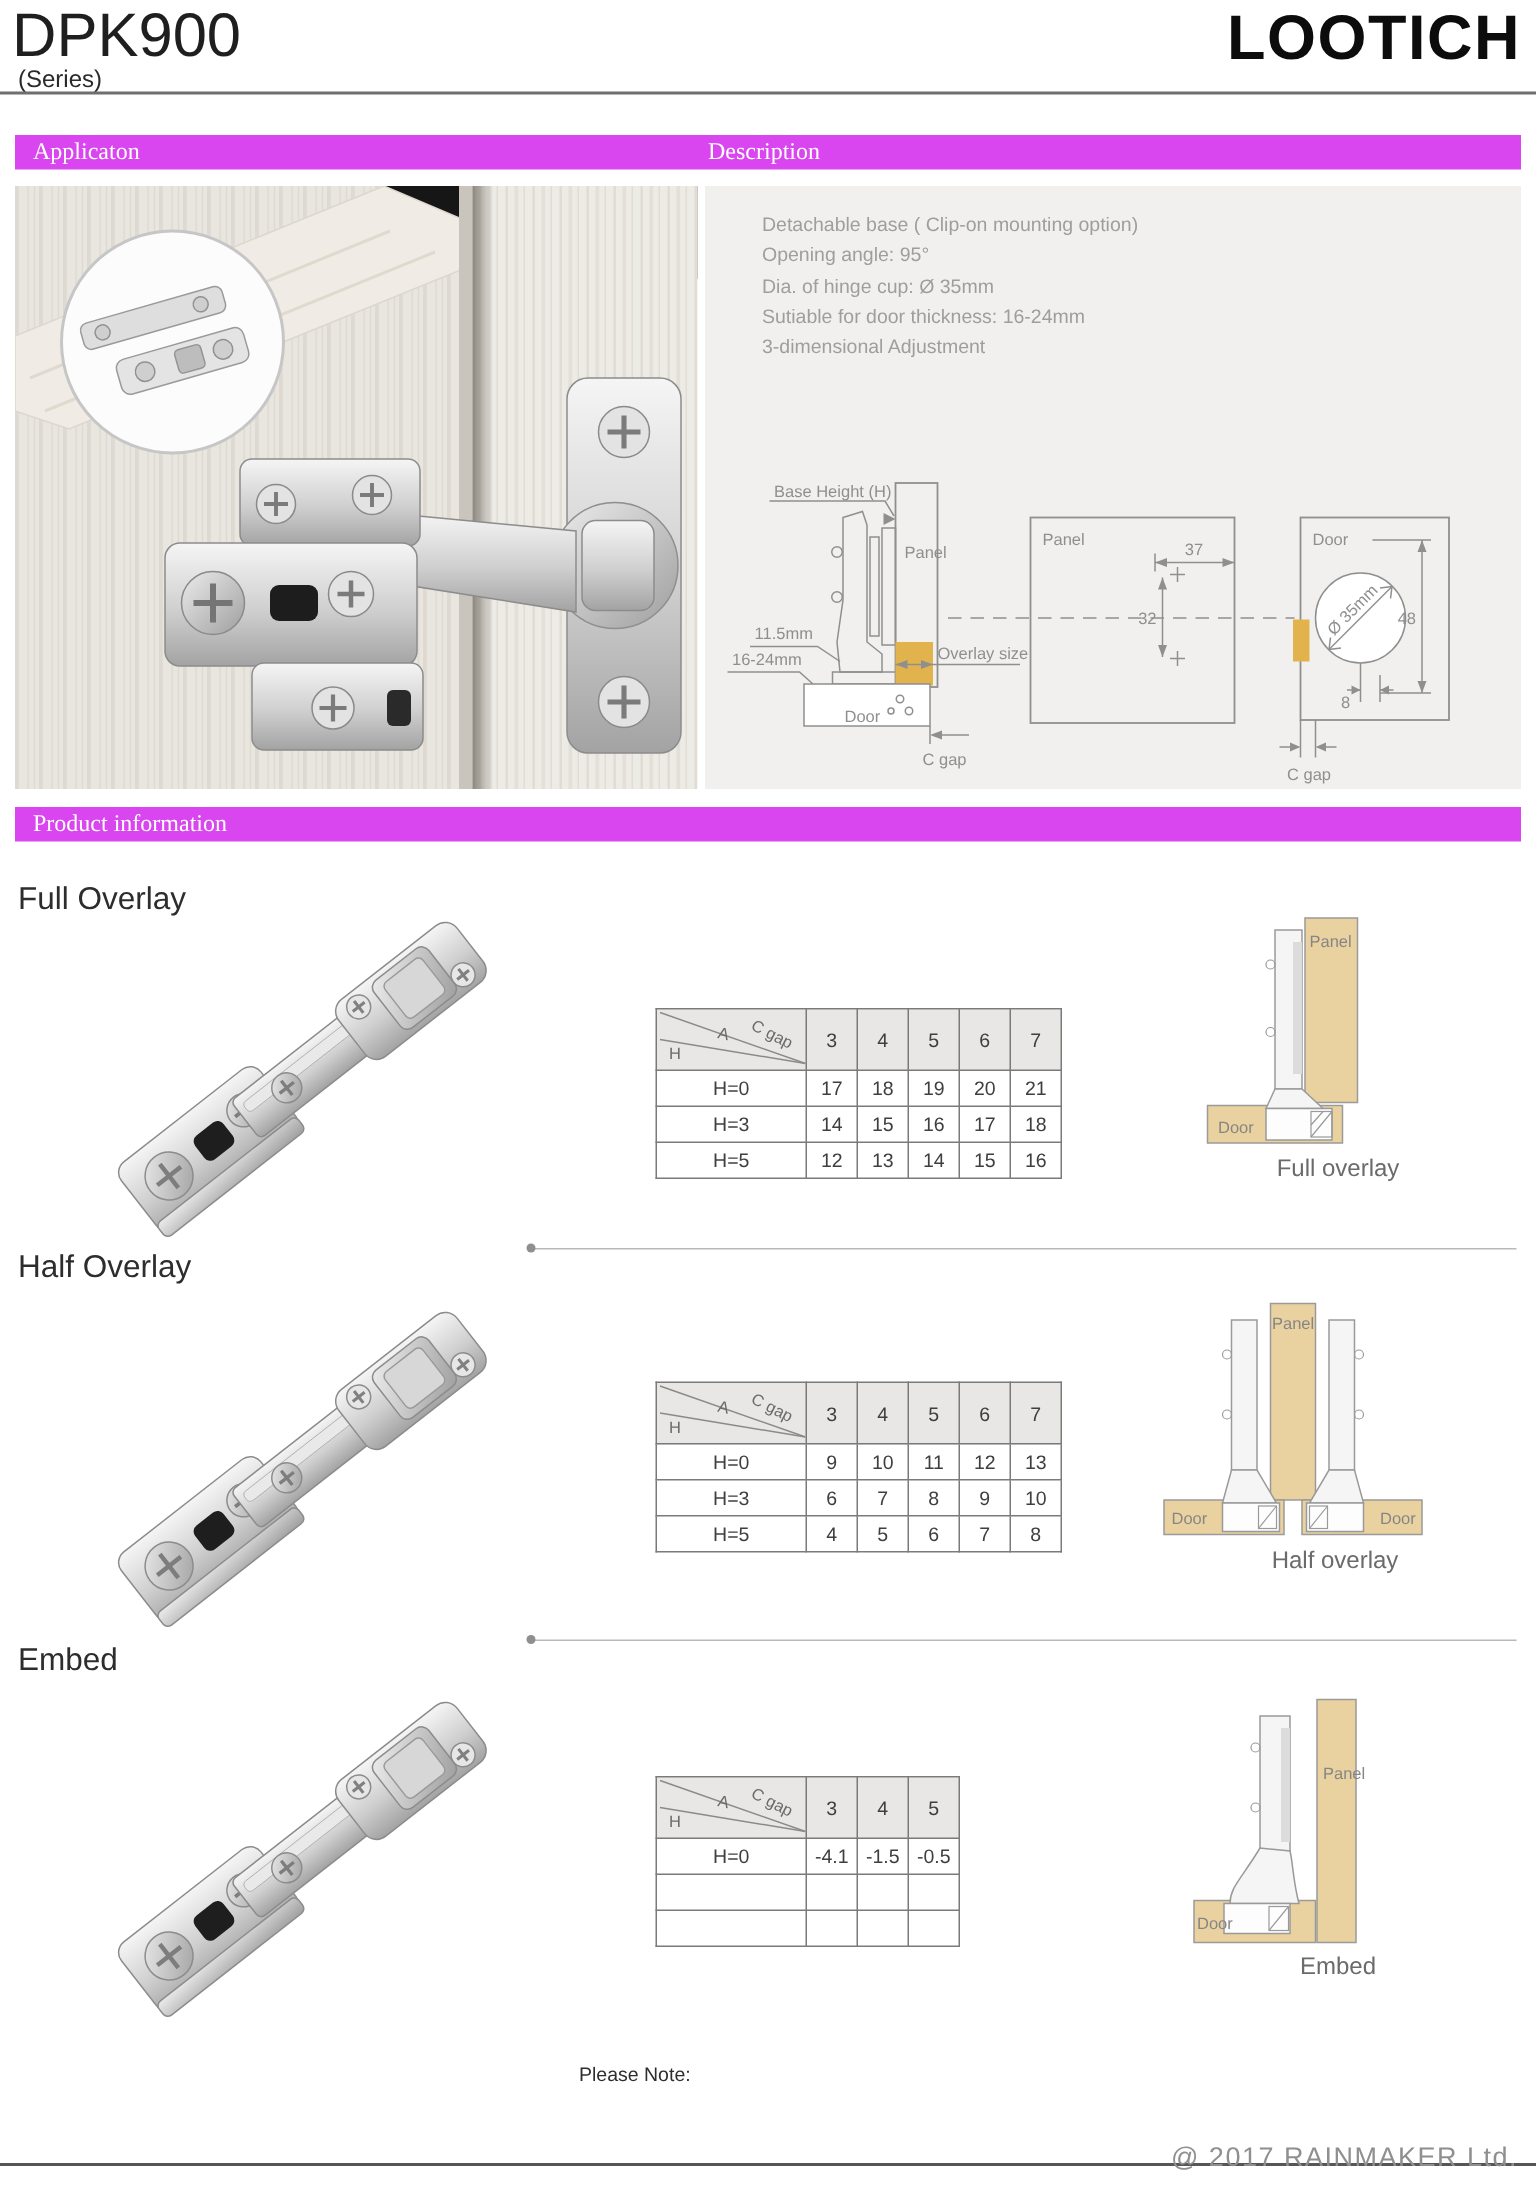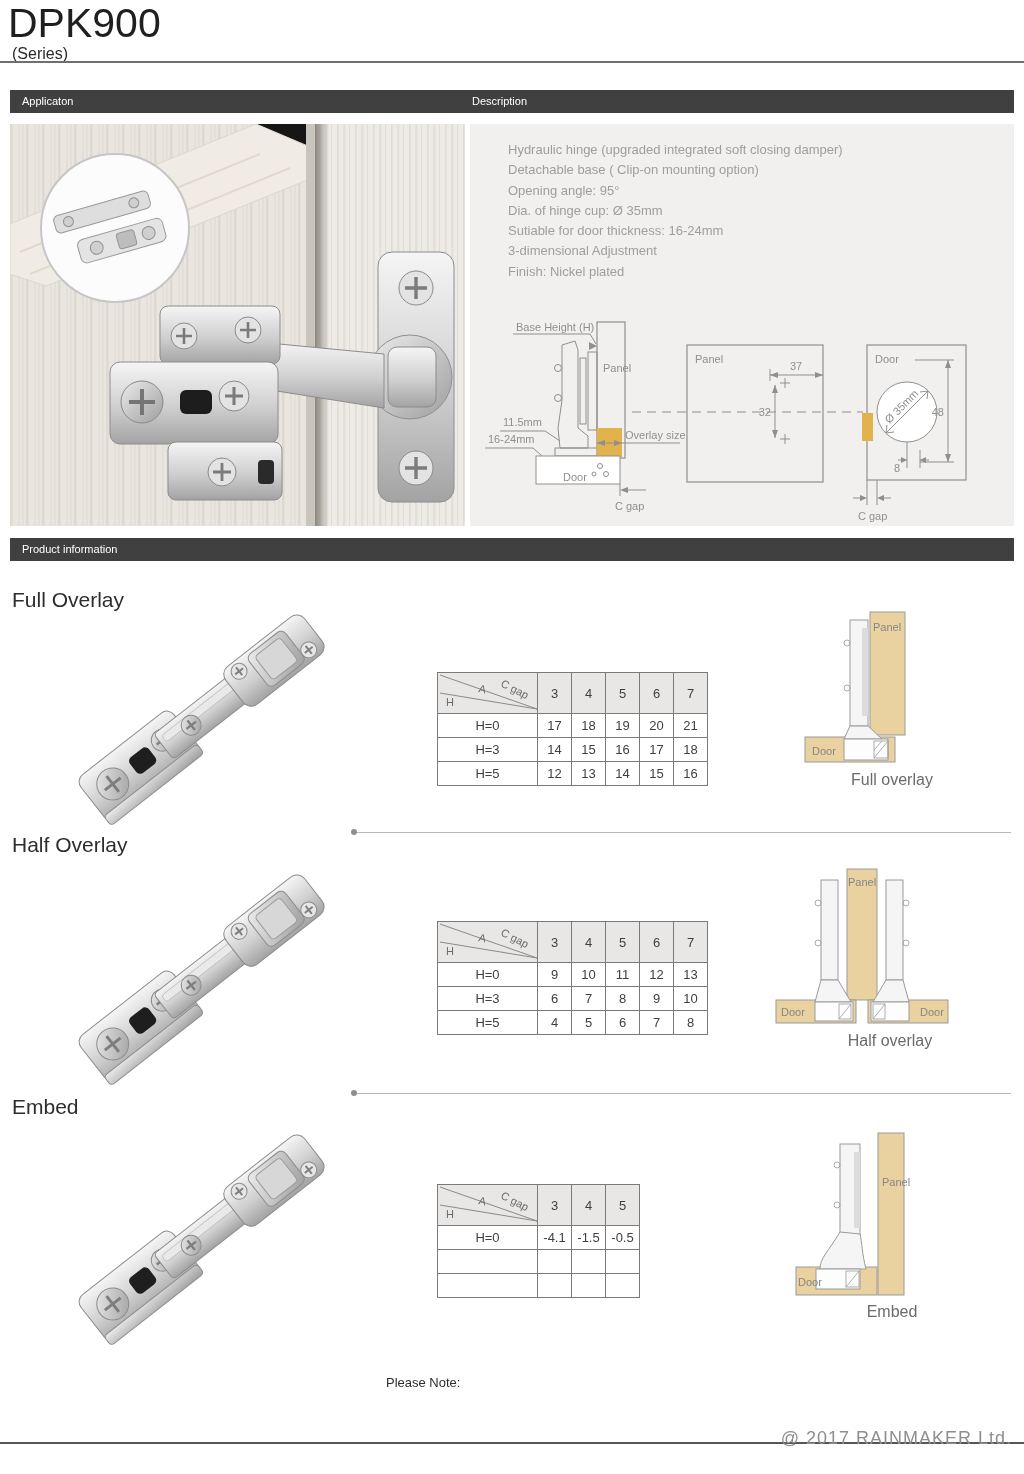--- a/index.html
+++ b/index.html
@@ -3,22 +3,22 @@
 <meta charset="utf-8">
 <style>
   html,body{margin:0;padding:0;background:#ffffff;}
   .page{position:relative;width:1024px;height:1474px;background:#fff;
         font-family:"Liberation Sans",sans-serif;overflow:hidden;}
   .abs{position:absolute;}
   .series-code{left:8px;top:0px;font-size:41px;color:#1f1f1f;letter-spacing:0;}
   .series-label{left:12px;top:45px;font-size:16px;color:#2a2a2a;}
   .brand{right:10px;top:1px;font-size:42px;font-weight:700;color:#0c0c0c;letter-spacing:1px;}
   .toprule{left:0;top:61px;width:1024px;height:2px;background:#6f6f6f;}
-  .graybar{left:10px;width:1004px;height:23px;background:#404040;color:#fff;
-           font-size:11px;line-height:23px;}
+  .graybar{left:10px;width:1004px;height:23px;background:#d946ef;color:#fff;
+           font-size:16px;line-height:23px;font-family:Liberation Serif, serif;}
   .bar1{top:90px;} .bar2{top:538px;}
   .bar-label-app{position:absolute;left:12px;top:0;}
   .bar-label-desc{position:absolute;left:462px;top:0;}
   .bar-label-pi{position:absolute;left:12px;top:0;}
   .descpanel{left:470px;top:124px;width:544px;height:402px;background:#f1f0ee;}
   .desclines{position:absolute;left:38px;top:16px;font-size:13px;line-height:20.3px;color:#9e9e9e;}
   .heading{left:12px;font-size:21px;color:#2d2d2d;}
   .legend{left:386px;top:570px;font-size:13.5px;line-height:21.5px;color:#3c3c3c;}
   .divline{left:355px;width:656px;height:1px;background:#b9b9b9;}
   .divdot{left:351px;width:6px;height:6px;border-radius:50%;background:#8f8f8f;}
@@ -97,20 +97,21 @@
         <path d="M124,120 h12 M130,114 v12" stroke="#7d7d7d" stroke-width="2.2" fill="none"></path>
       </g>
     </g>
   </defs>
 </svg>
 
 <div class="page">
 
   <div class="abs series-code">DPK900</div>
   <div class="abs series-label">(Series)</div>
+  <div class="abs brand">LOOTICH</div>
   <div class="abs toprule"></div>
 
   <div class="abs graybar bar1">
     <span class="bar-label-app">Applicaton</span>
     <span class="bar-label-desc">Description</span>
   </div>
 
   <svg class="abs" style="left:10px;top:124px;" width="455" height="402" viewBox="0 0 455 402">
     <rect width="455" height="402" fill="url(#woodWall)"></rect>
     <polygon points="246,0 455,0 455,62 305,26" fill="#161616"></polygon>
@@ -154,27 +155,25 @@
         <rect x="64" y="106" width="88" height="24" rx="6" fill="#e4e4e4" stroke="#9a9a9a"></rect>
         <circle cx="82" cy="118" r="6.5" fill="#cfcfcf" stroke="#919191"></circle>
         <circle cx="136" cy="118" r="6.5" fill="#cfcfcf" stroke="#919191"></circle>
         <rect x="104" y="110" width="18" height="16" rx="3" fill="#bdbdbd" stroke="#949494"></rect>
       </g>
     </g>
   </svg>
 
   <div class="abs descpanel">
     <div class="desclines">
-      <div>Hydraulic hinge (upgraded integrated soft closing damper)</div>
       <div>Detachable base ( Clip-on mounting option)</div>
       <div>Opening angle: 95°</div>
       <div>Dia. of hinge cup: Ø 35mm</div>
       <div>Sutiable for door thickness: 16-24mm</div>
       <div>3-dimensional Adjustment</div>
-      <div>Finish: Nickel plated</div>
     </div>
   </div>
 
   <svg class="abs dgm" style="left:470px;top:300px;" width="544" height="225" viewBox="0 0 544 225">
 
     <g>
       <text x="46" y="31">Base Height (H)</text>
       <path class="ln" d="M43,34 H120 L126,44"></path>
       <polygon class="ar" points="127,46 119,42 119,50"></polygon>
       <rect class="bx" x="127" y="22" width="28" height="136"></rect>

